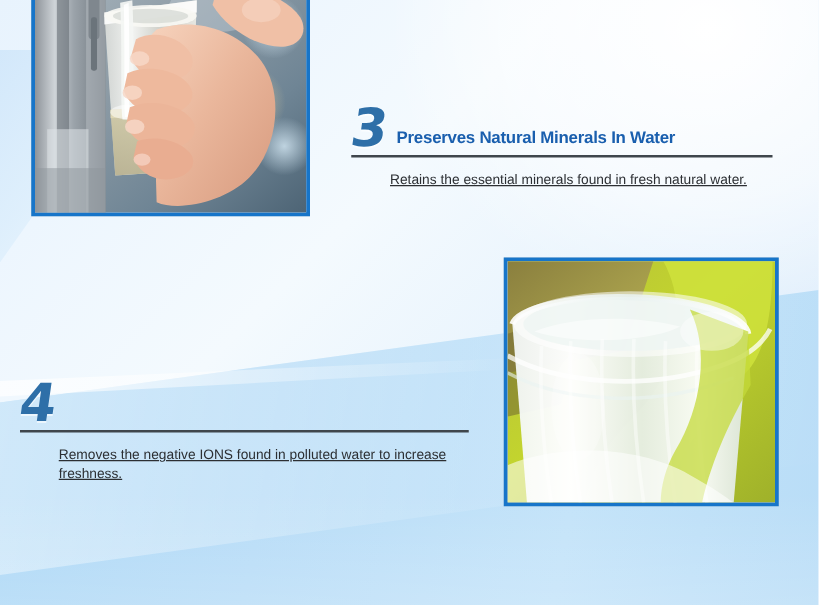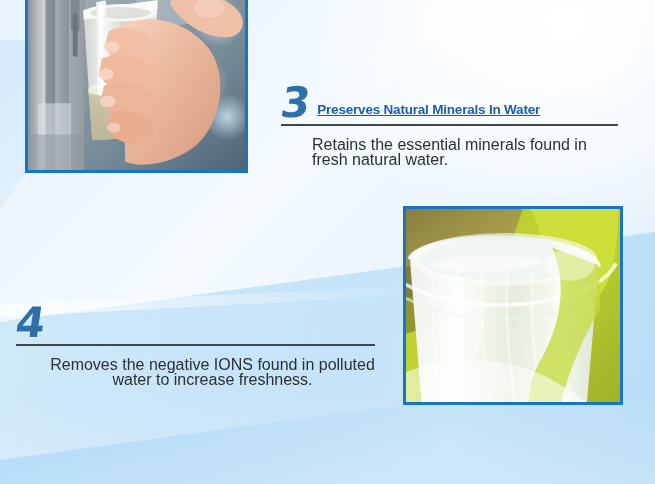--- a/index.html
+++ b/index.html
@@ -134,43 +134,43 @@
     text-shadow: 0 1px 0 rgba(255,255,255,0.6);
   }
   .title {
     font-family: "Liberation Sans", sans-serif;
     font-weight: bold;
     font-size: 13.5px;
     color: #1a5fae;
     letter-spacing: -0.2px;
     padding-bottom: 3px;
     white-space: nowrap;
-    text-decoration: underline;
   }
   .rule {
     height: 2px;
     background: #3f464c;
     margin-top: 4px;
   }
   .body-text {
     font-family: "Liberation Sans", sans-serif;
-    font-size: 16px;
+    font-size: 11px;
     color: #2c2f33;
     line-height: 15px;
+    text-decoration: underline;
   }
 
   
   .section-3 { left: 281px; top: 86px; width: 340px; }
   .section-3 .rule { width: 337px; }
   .section-3 .body-text { margin-top: 11px; margin-left: 31px; }
 
   
   .section-4 { left: 16px; top: 306px; width: 362px; }
   .section-4 .rule { width: 359px; }
-  .section-4 .body-text { margin-top: 11px; margin-left: 31px; text-align: center; }
+  .section-4 .body-text { margin-top: 11px; margin-left: 31px; }
 </style>
 </head>
 <body>
 
 <div class="poster">
 
   <div class="bg-base"></div>
   <div class="bg-topright-glow"></div>
   <div class="bg-left-wedge"></div>
   <div class="bg-diagonal"></div>

